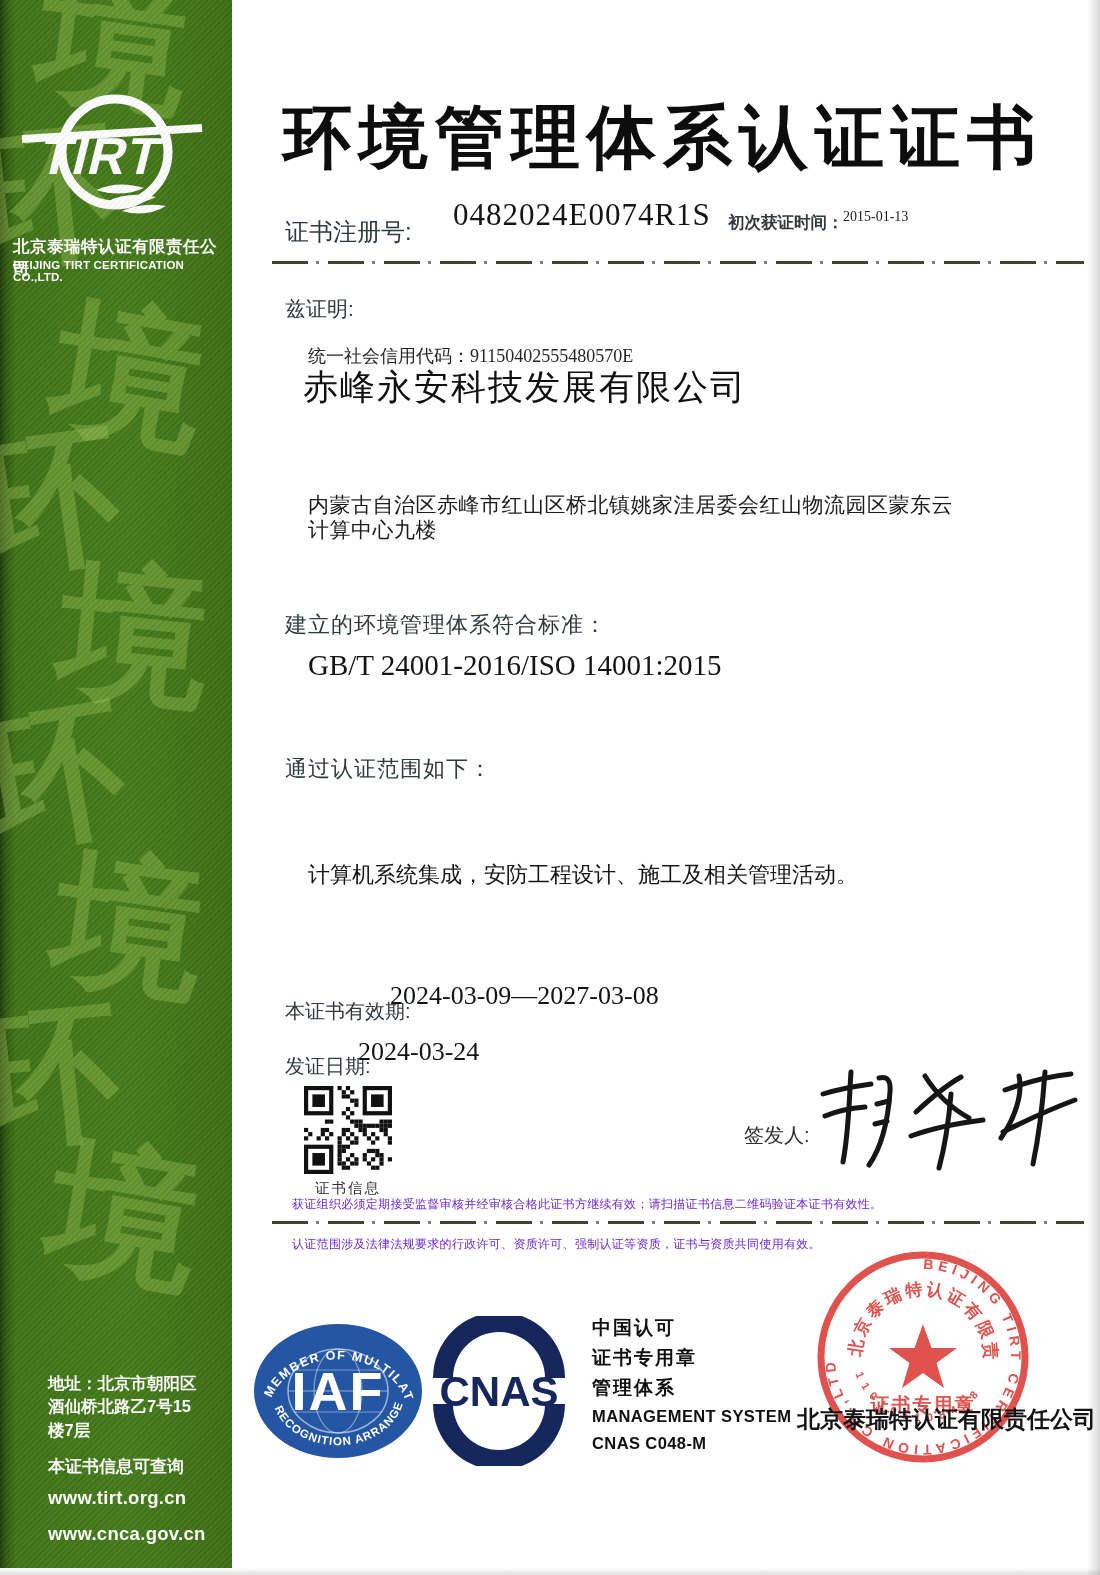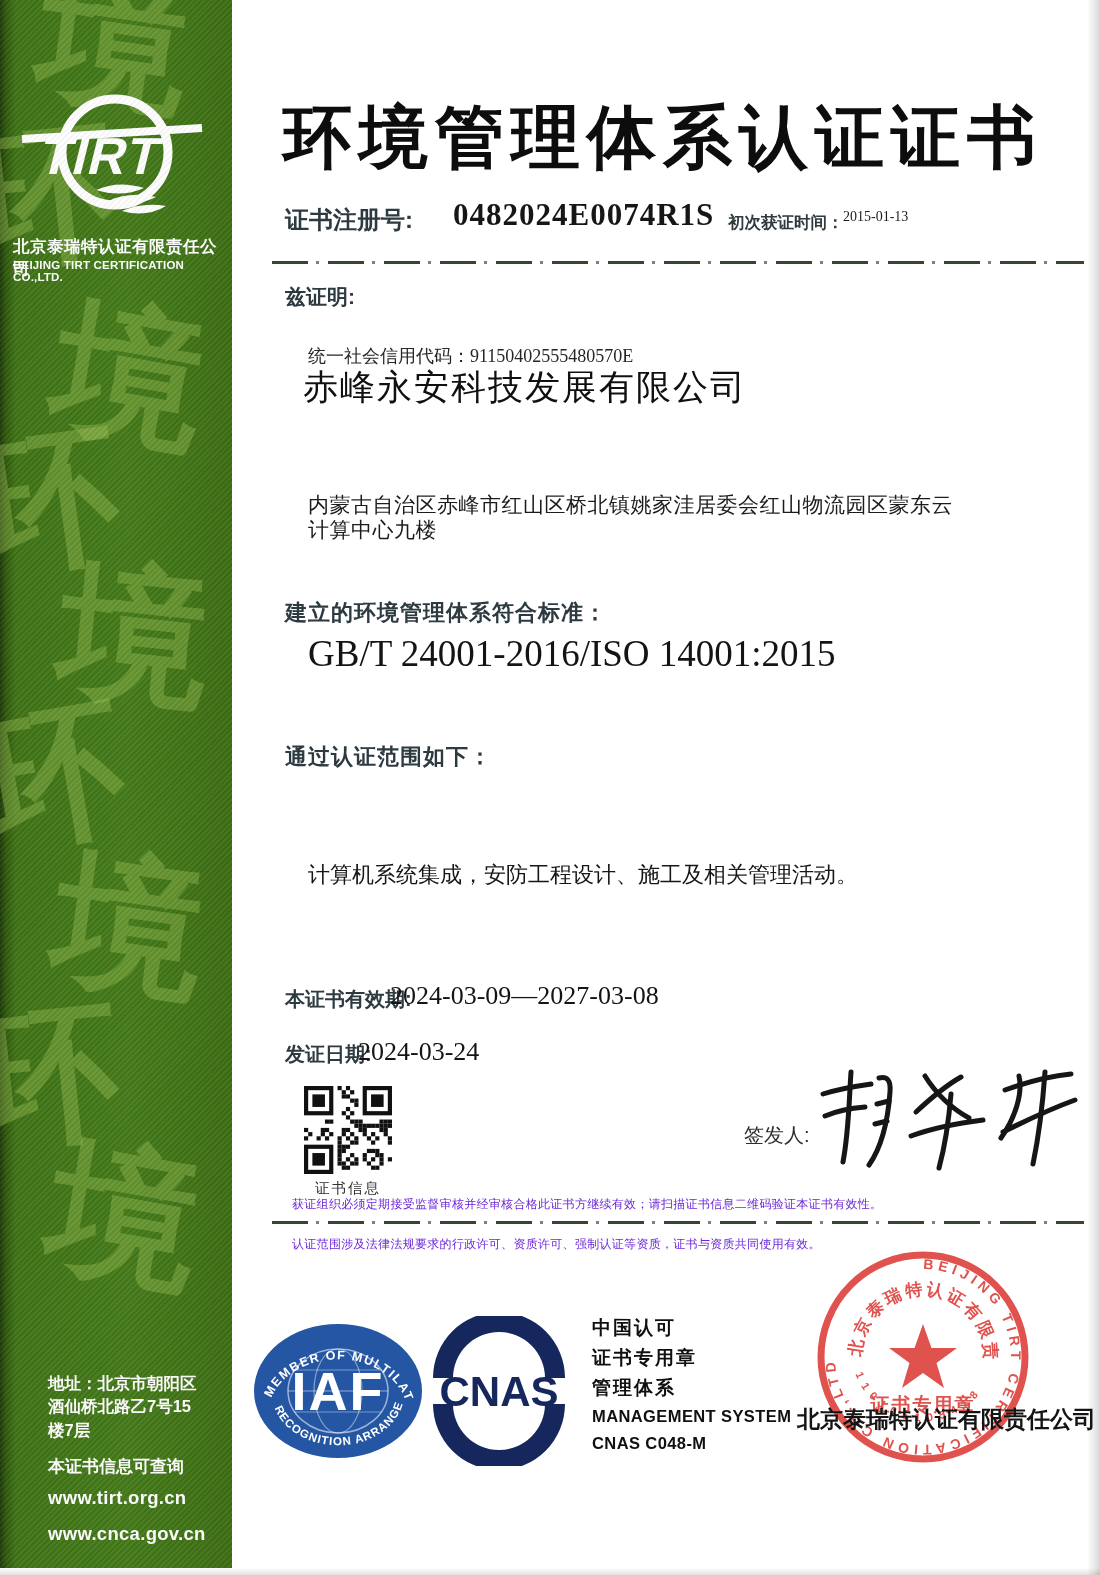--- a/index.html
+++ b/index.html
@@ -29,37 +29,37 @@
   .org-cn{left:13px;top:236px;width:210px;color:#fff;font-size:16.5px;font-weight:bold;letter-spacing:0.5px;}
   .org-en{left:13px;top:259px;width:215px;color:#fff;font-size:11.5px;font-weight:bold;letter-spacing:0.2px;}
   .side-addr{left:48px;top:1372px;width:175px;color:#fff;font-size:16.5px;font-weight:bold;line-height:1.42;}
   .side-query{left:48px;top:1455px;color:#fff;font-size:17px;font-weight:bold;}
   .side-url{color:#fff;font-size:18.5px;font-weight:bold;letter-spacing:0.3px;}
   
   .edge-right{right:0;top:0;width:13px;height:1575px;background:linear-gradient(90deg,rgba(0,0,0,0) 0,rgba(0,0,0,0.10) 70%,rgba(0,0,0,0.16) 100%);}
   .edge-bottom{left:0;bottom:0;width:1100px;height:7px;background:linear-gradient(180deg,rgba(0,0,0,0) 0,rgba(0,0,0,0.12) 100%);}
   
   .title{left:283px;top:92px;font-size:69px;font-weight:bold;letter-spacing:7px;color:#0d0d0d;white-space:nowrap;}
-  .lbl{font-weight:bold;color:#2d3a40;}
+  .lbl{font-weight:normal;color:#2d3a40;margin-top:12px;}
   .reg-label{left:285px;top:204px;font-size:24px;}
-  .reg-value{left:453px;top:197px;font-size:31px;font-family:"Liberation Serif","DejaVu Serif",serif;color:#161616;letter-spacing:1px;font-weight:bold;}
+  .reg-value{left:453px;top:197px;font-size:31px;font-family:"Liberation Serif","DejaVu Serif",serif;color:#161616;letter-spacing:1px;}
   .first-label{left:728px;top:212px;font-size:16.5px;color:#30393d;font-weight:bold;}
   .first-value{left:843px;top:209px;font-size:14px;font-family:"Liberation Serif","DejaVu Serif",serif;color:#1c1c1c;}
   .sep{height:3px;background-image:repeating-linear-gradient(90deg,
       rgba(32,50,26,0.9) 0 36px, rgba(32,50,26,0) 36px 44px,
       rgba(32,50,26,0.6) 44px 47px, rgba(32,50,26,0) 47px 56px);}
   .sep1{left:272px;top:261px;width:812px;}
   .sep2{left:272px;top:1221px;width:812px;}
   .certify{left:285px;top:283px;font-size:21px;text-align:right;}
   .credit{left:308px;top:344px;font-size:18px;font-family:"Liberation Serif","DejaVu Serif",serif;color:#262626;}
   .company{left:303px;top:364px;font-size:35px;font-weight:normal;font-family:"Liberation Serif","DejaVu Serif",serif;color:#101010;letter-spacing:2px;}
   .addr{left:308px;font-size:21px;font-family:"Liberation Serif","DejaVu Serif",serif;color:#1c1c1c;letter-spacing:0.5px;}
   .addr1{top:491px;} .addr2{top:516px;}
   .std-head{left:285px;top:598px;font-size:22px;letter-spacing:1px;}
-  .std-val{left:308px;top:632px;font-size:37px;font-family:"Liberation Serif","DejaVu Serif",serif;color:#141414;}
+  .std-val{left:308px;top:649px;font-size:29px;font-family:"Liberation Serif","DejaVu Serif",serif;color:#141414;}
   .scope-head{left:285px;top:742px;font-size:22px;letter-spacing:1px;}
   .scope-val{left:308px;top:860px;font-size:22px;font-family:"Liberation Serif","DejaVu Serif",serif;color:#161616;}
   .valid-label{left:285px;top:986px;font-size:20px;}
   .valid-value{left:390px;top:981px;font-size:26px;font-family:"Liberation Serif","DejaVu Serif",serif;color:#141414;}
   .issue-label{left:285px;top:1041px;font-size:20px;}
   .issue-value{left:358px;top:1037px;font-size:26px;font-family:"Liberation Serif","DejaVu Serif",serif;color:#141414;}
   .qr{left:304px;top:1086px;width:88px;height:88px;}
   .qr-caption{left:296px;top:1179px;width:104px;text-align:center;font-size:14.5px;font-family:"Liberation Serif","DejaVu Serif",serif;color:#2f2f2f;letter-spacing:2px;}
   .signer-label{left:744px;top:1122px;font-size:20px;color:#2e2e2e;}
   .signature{left:813px;top:1060px;}

